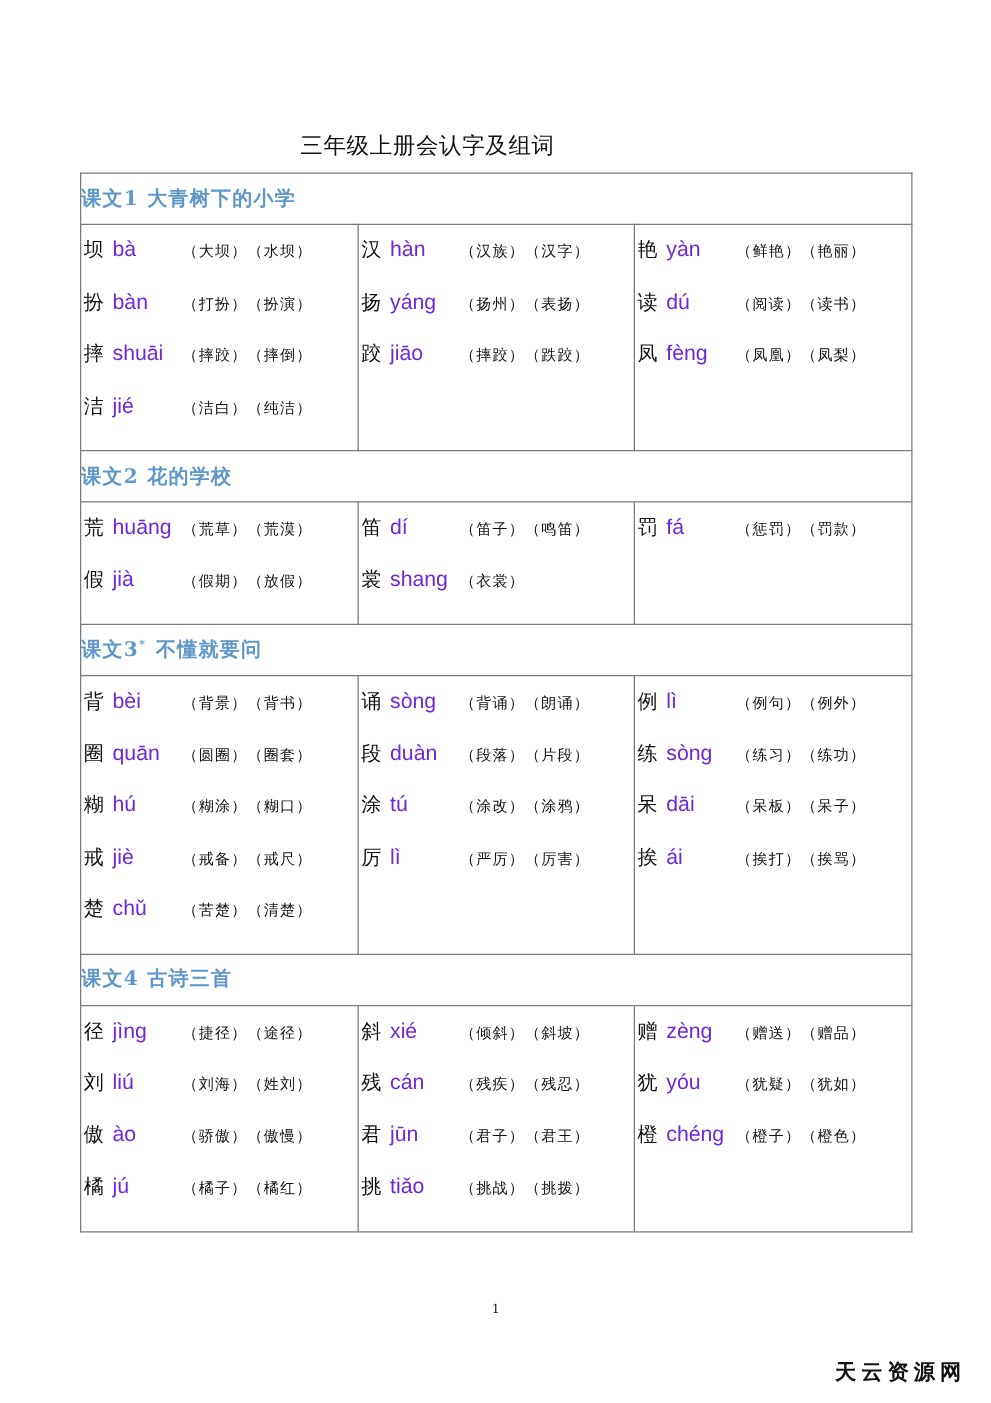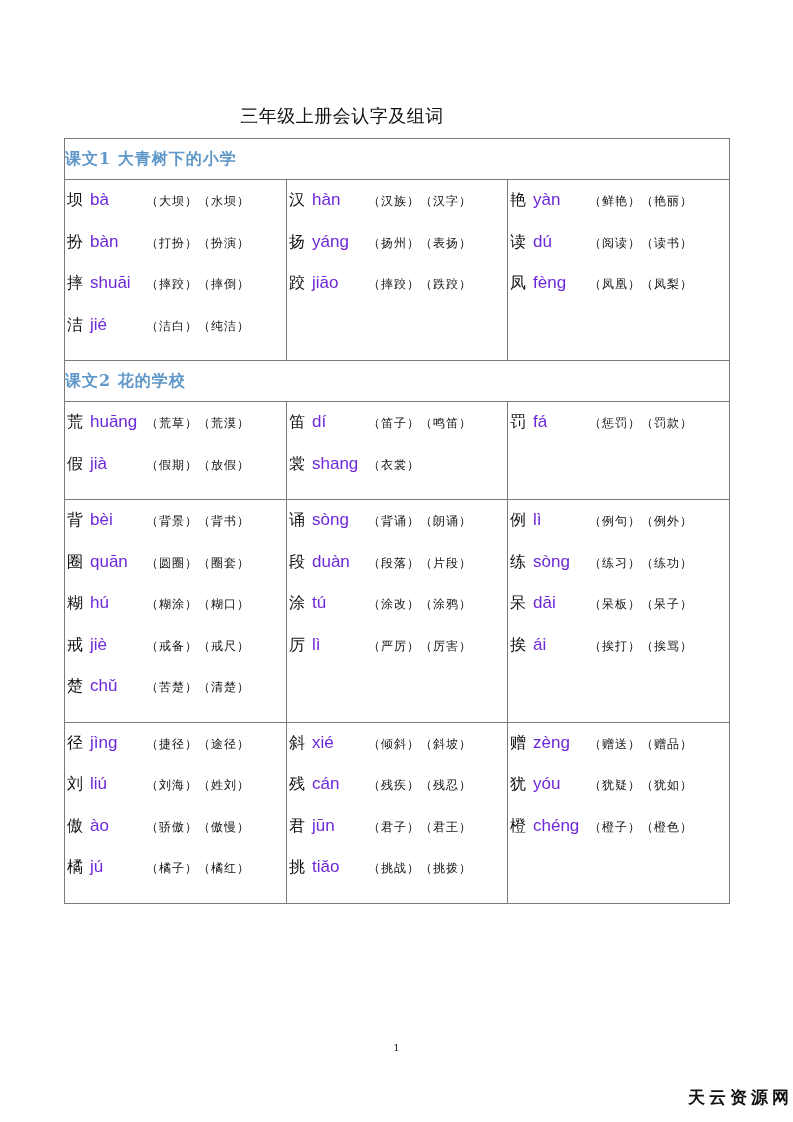--- a/index.html
+++ b/index.html
@@ -35,21 +35,21 @@
   .py {
     font-family: Liberation Sans, sans-serif; font-size: 17px;
     color: #6d28d9; width: 56px; display: inline-block; padding-left: 3px;
   }
   .words { font-size: 12px; letter-spacing: 1px; }
   .page-num {
     position: absolute; top: 1042px; left: 0; width: 793px; text-align: center;
     font-family: "DejaVu Serif", serif; font-size: 10px; color: #222;
   }
   .watermark {
-    position: absolute; right: 0; top: 1086px;
+    position: absolute; right: 20px; top: 1086px;
     font-family: "DejaVu Sans", sans-serif; font-weight: bold;
     font-size: 17px; letter-spacing: 4px; color: #111;
   }
 </style>
 </head>
 <body>
 
 <div class="doc-title">三年级上册会认字及组词</div>
 
 <table class="vocab-table">
@@ -161,20 +161,23 @@
         <td>
           <div class="cell">
             <div class="entry">
               <span class="ch">罚</span>
               <span class="py">fá</span>
               <span class="words">（惩罚）（罚款）</span>
             </div>
           </div>
         </td>
       </tr>
+      <tr class="lesson-head">
+        <td colspan="3"><span>课文3</span><sup>*</sup><span style="margin-left: 8px;">不懂就要问</span></td>
+      </tr>
       <tr>
         <td>
           <div class="cell">
             <div class="entry">
               <span class="ch">背</span>
               <span class="py">bèi</span>
               <span class="words">（背景）（背书）</span>
             </div>
             <div class="entry">
               <span class="ch">圈</span>
@@ -239,20 +242,23 @@
               <span class="py">dāi</span>
               <span class="words">（呆板）（呆子）</span>
             </div>
             <div class="entry">
               <span class="ch">挨</span>
               <span class="py">ái</span>
               <span class="words">（挨打）（挨骂）</span>
             </div>
           </div>
         </td>
+      </tr>
+      <tr class="lesson-head">
+        <td colspan="3"><span>课文4 古诗三首</span></td>
       </tr>
       <tr>
         <td>
           <div class="cell">
             <div class="entry">
               <span class="ch">径</span>
               <span class="py">jìng</span>
               <span class="words">（捷径）（途径）</span>
             </div>
             <div class="entry">

